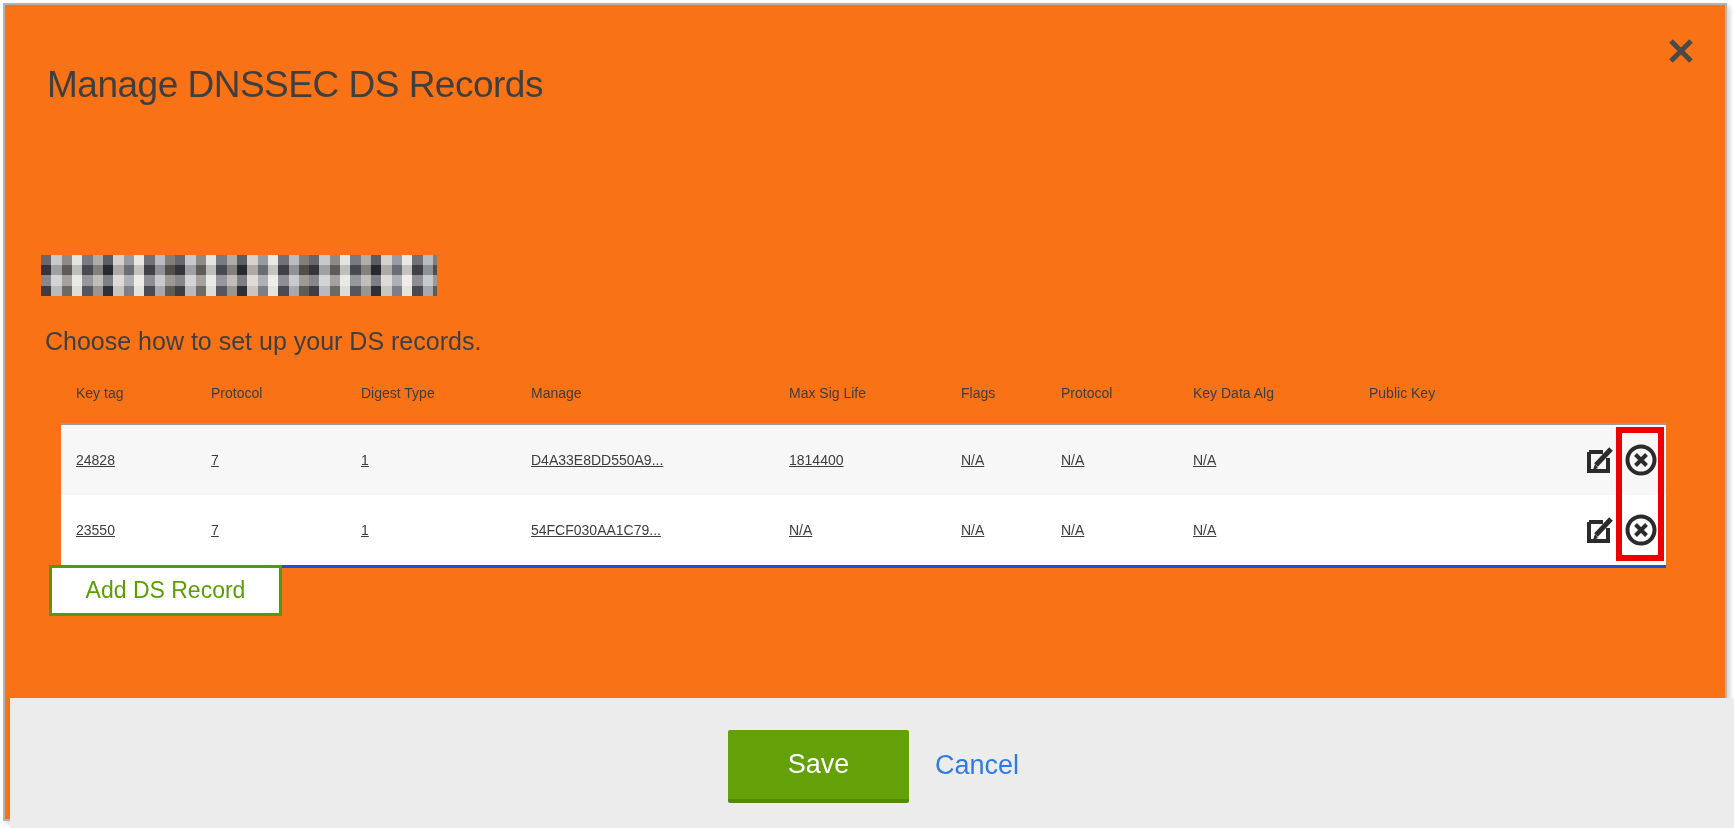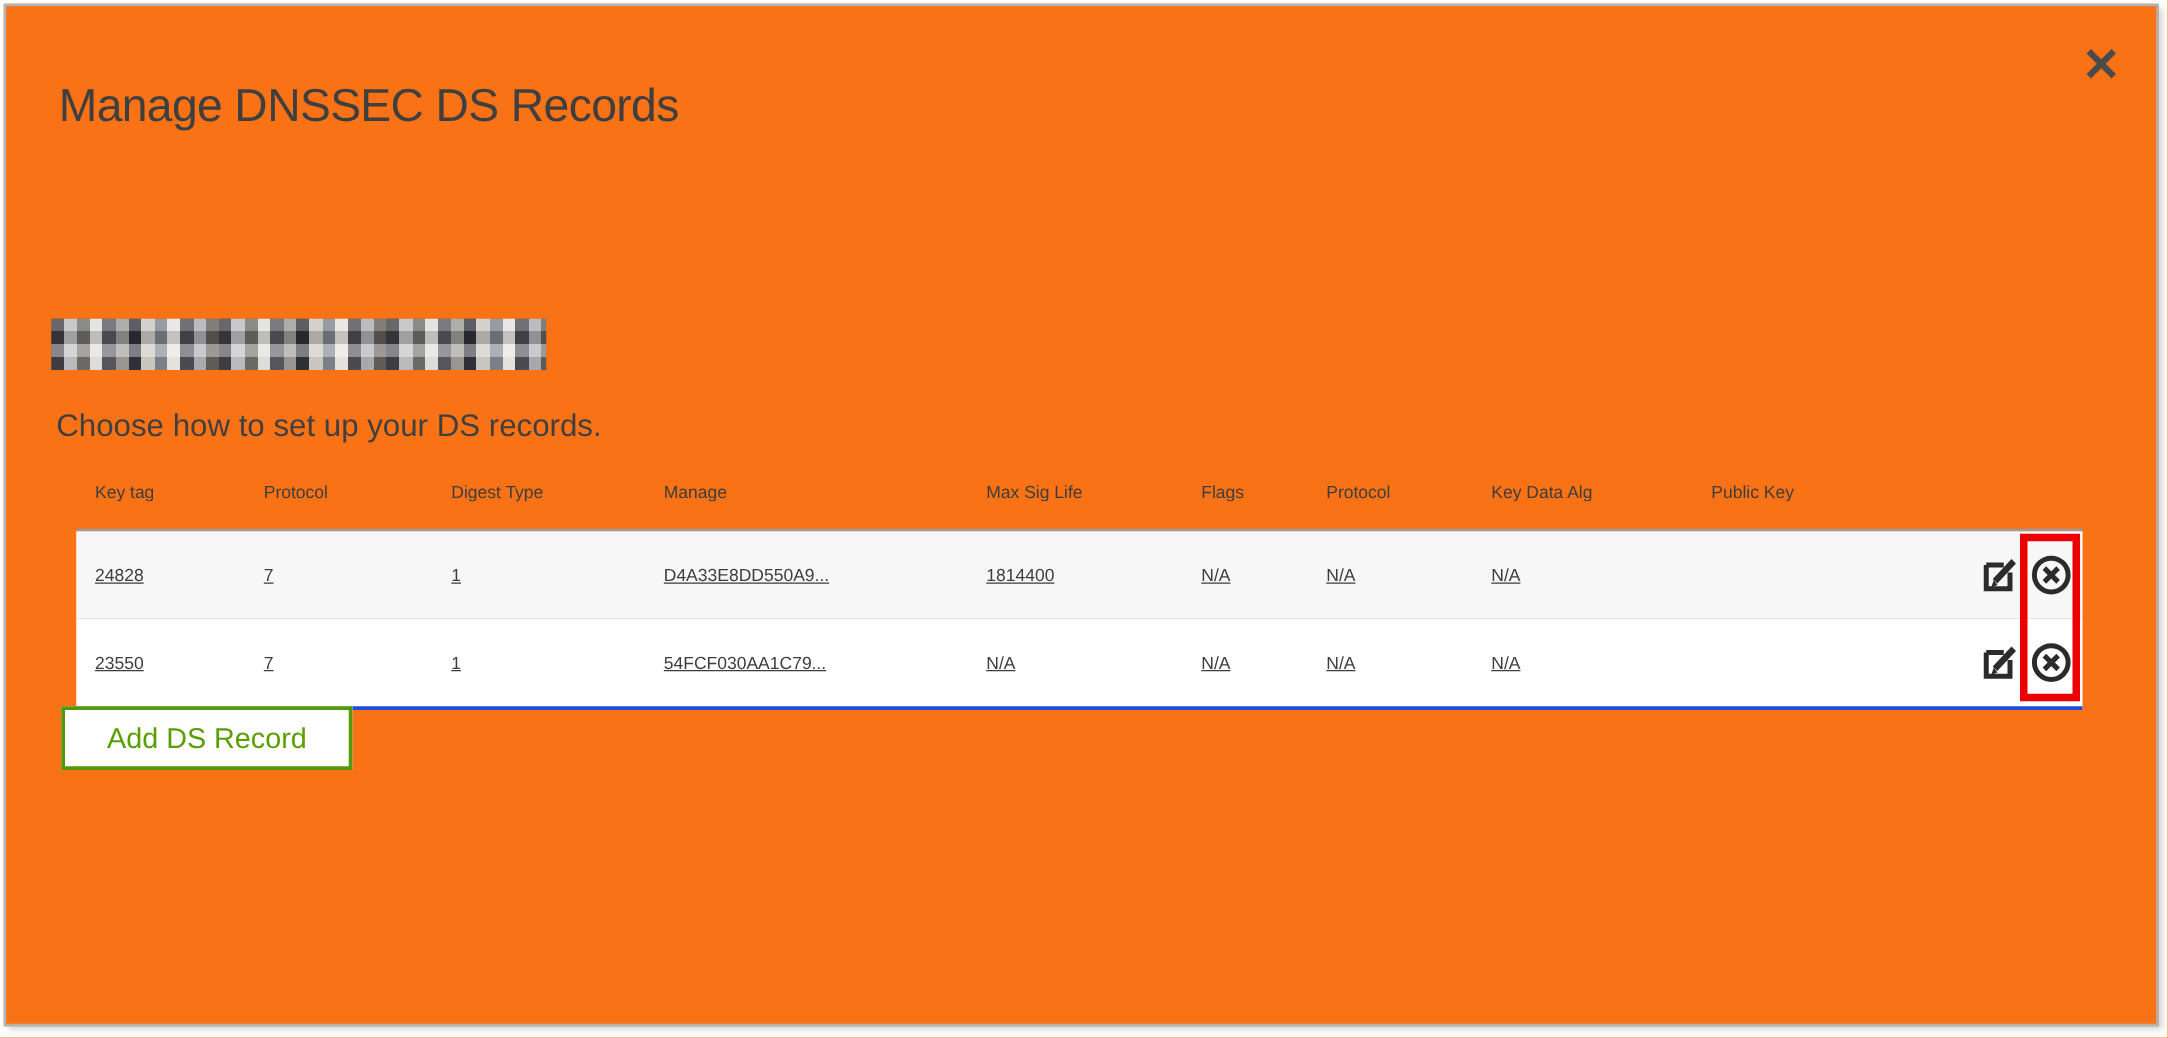--- a/index.html
+++ b/index.html
@@ -158,14 +158,18 @@
           </svg>
         </button>
       </div>
     </div>
 
     <div class="red-highlight"></div>
   </div>
 
   <button class="add-btn">Add DS Record</button>
 
+  <div class="footer">
+    <button class="save-btn">Save</button>
+    <a class="cancel-link">Cancel</a>
+  </div>
 
 </div>
 
 </body></html>

